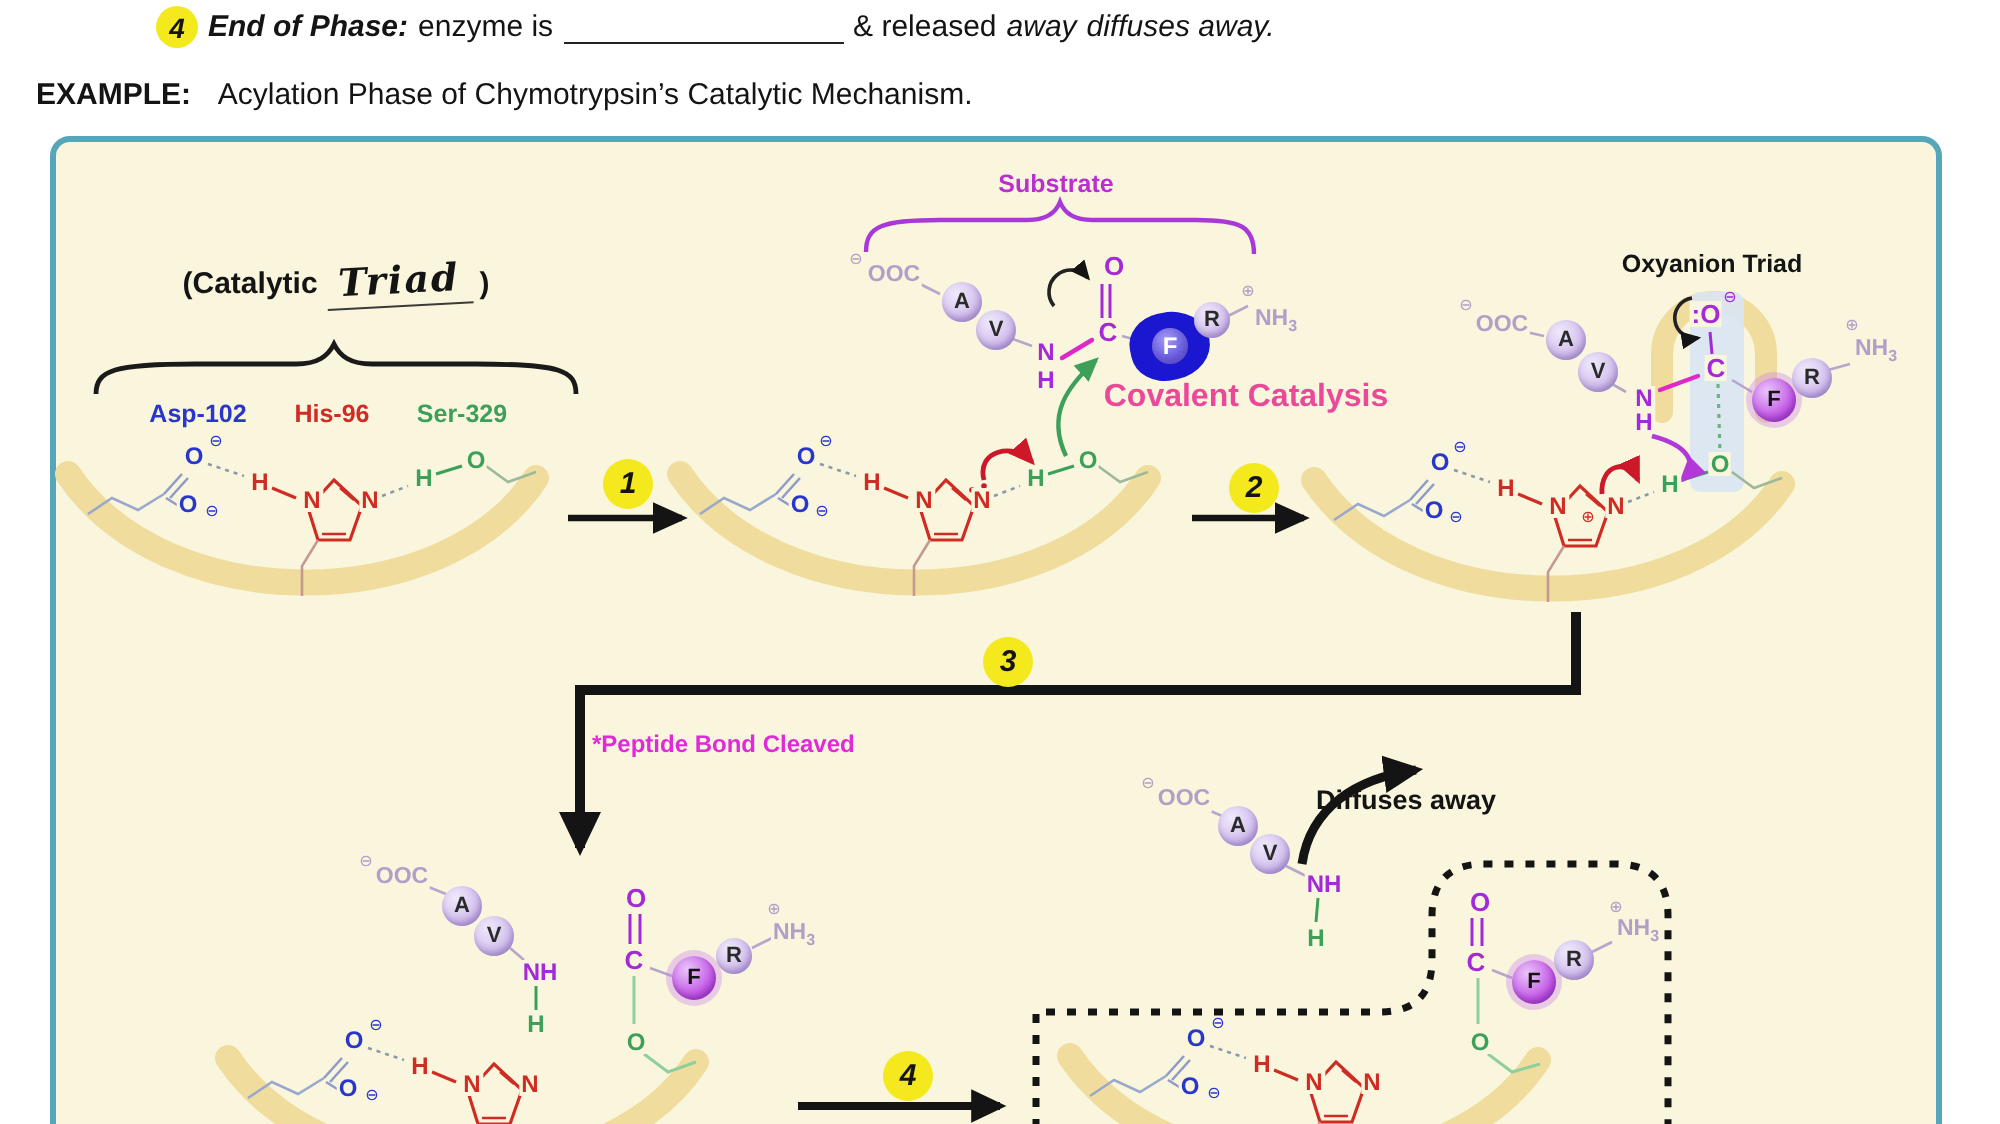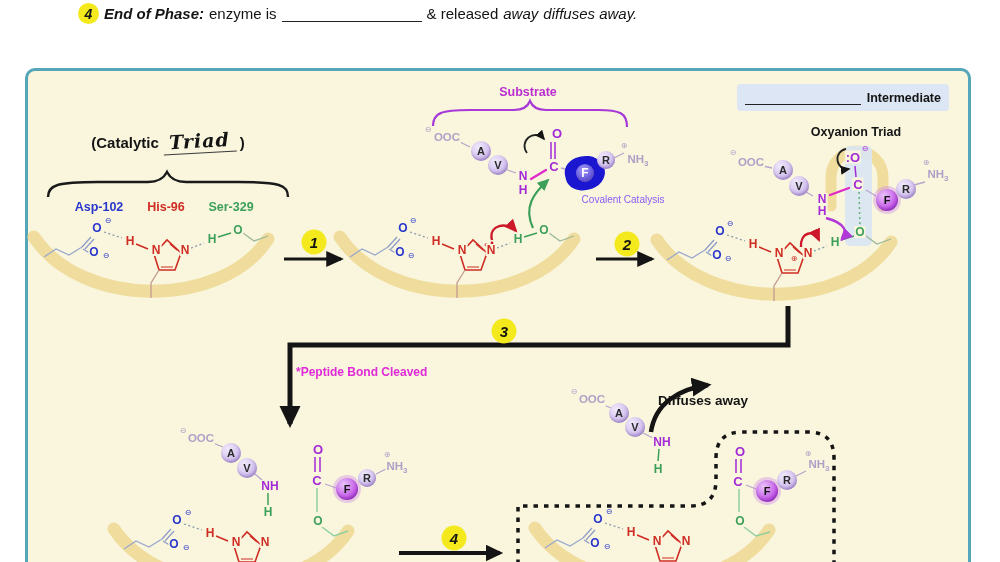--- a/index.html
+++ b/index.html
@@ -20,21 +20,21 @@
   .dbox{position:absolute;left:25px;top:68px;width:940px;height:520px;background:#f9f6dd;
         border:3px solid #56a6ba;border-radius:10px;}
   .art{position:absolute;left:0;top:0;pointer-events:none;}
   
   .flt{position:absolute;transform:translate(-50%,-50%);white-space:nowrap;line-height:1.1;}
   .p1-title{left:167px;top:112px;font-size:15.5px;font-weight:bold;}
   .p1-sub{left:168px;top:142px;font-size:15px;font-weight:bold;}
   .handwritten{font-family:"DejaVu Serif",serif;font-style:italic;font-size:19px;letter-spacing:1px;
                border-bottom:1.6px solid #3a3a3a;padding:0 6px 1px 6px;display:inline-block;transform:rotate(-3deg);}
   .substrate-label{left:528px;top:93px;font-size:12.5px;font-weight:bold;color:#bb2fd0;}
-  .covalent{left:623px;top:199px;font-size:10px;font-weight:normal;color:#8b5cf6;}
+  .covalent{left:623px;top:199px;font-size:16px;font-weight:bold;color:#ec4899;}
   .oxyanion{left:856px;top:133px;font-size:12.5px;font-weight:bold;}
   .peptide{left:296px;top:366px;transform:none;font-size:12px;font-weight:bold;color:#e02ad8;}
   .diffuses{left:703px;top:401px;font-size:13.5px;font-weight:bold;}
   .int-box{position:absolute;left:737px;top:84px;width:212px;height:27px;background:#dce6f4;border-radius:4px;
            display:flex;align-items:center;padding:0 8px;gap:6px;box-sizing:border-box;}
   .int-blank{flex:1;border-bottom:1.6px solid #222;height:13px;}
   .int-label{font-weight:bold;font-size:12.5px;}
   
   .atom{position:absolute;transform:translate(-50%,-50%);line-height:1;background:#f9f6dd;padding:0 1px;
         font-family:"Liberation Sans","DejaVu Sans",sans-serif;}
@@ -60,20 +60,24 @@
 
   <div class="hline1">
     <span class="badge">4</span>
     <span class="bi">End of Phase:</span>
     <span>enzyme is</span>
     <span class="blank"></span>
     <span>&amp; released</span>
     <span class="it">away</span>
     <span class="it">diffuses away.</span>
   </div>
+  <div class="hline2">
+    <span class="b">EXAMPLE:</span>
+    <span>Acylation Phase of Chymotrypsin’s Catalytic Mechanism.</span>
+  </div>
 
   <div class="dbox"></div>
 
   <svg class="art" width="1000" height="562" viewBox="0 0 1000 562">
     <defs>
       <marker id="mB" markerWidth="6" markerHeight="6" refX="4.6" refY="2.5" orient="auto">
           <path d="M0,0 L5.5,2.5 L0,5 Z" fill="#141414"></path>
         </marker>
       <marker id="mBb" markerWidth="5" markerHeight="4.6" refX="3.6" refY="2.1" orient="auto">
           <path d="M0,0 L4.4,2.1 L0,4.2 Z" fill="#141414"></path>
@@ -181,24 +185,20 @@
   <div class="flt p1-sub">
     <span>(Catalytic</span>
     <span class="handwritten">Triad</span>
     <span>)</span>
   </div>
   <div class="flt substrate-label">Substrate</div>
   <div class="flt covalent">Covalent Catalysis</div>
   <div class="flt oxyanion">Oxyanion Triad</div>
   <div class="flt peptide">*Peptide Bond Cleaved</div>
   <div class="flt diffuses">Diffuses away</div>
-  <div class="int-box">
-    <div class="int-blank"></div>
-    <div class="int-label">Intermediate</div>
-  </div>
 
   <div id="gen-layer">
       <span class="atom" style="left: 97px; top: 228px; color: rgb(41, 54, 204); font-size: 12px; font-weight: bold;">O</span>
       <span class="atom chg" style="left: 108px; top: 221px; color: rgb(41, 54, 204); font-size: 8px;">⊖</span>
       <span class="atom" style="left: 94px; top: 252px; color: rgb(41, 54, 204); font-size: 12px; font-weight: bold;">O</span>
       <span class="atom chg" style="left: 106px; top: 256px; color: rgb(41, 54, 204); font-size: 8px;">⊖</span>
       <span class="atom" style="left: 130px; top: 241px; color: rgb(207, 44, 36); font-size: 12px; font-weight: bold;">H</span>
       <span class="atom" style="left: 156px; top: 250px; color: rgb(207, 44, 36); font-size: 12px; font-weight: bold;">N</span>
       <span class="atom" style="left: 185px; top: 250px; color: rgb(207, 44, 36); font-size: 12px; font-weight: bold;">N</span>
       <span class="atom" style="left: 212px; top: 239px; color: rgb(61, 160, 90); font-size: 12px; font-weight: bold;">H</span>

